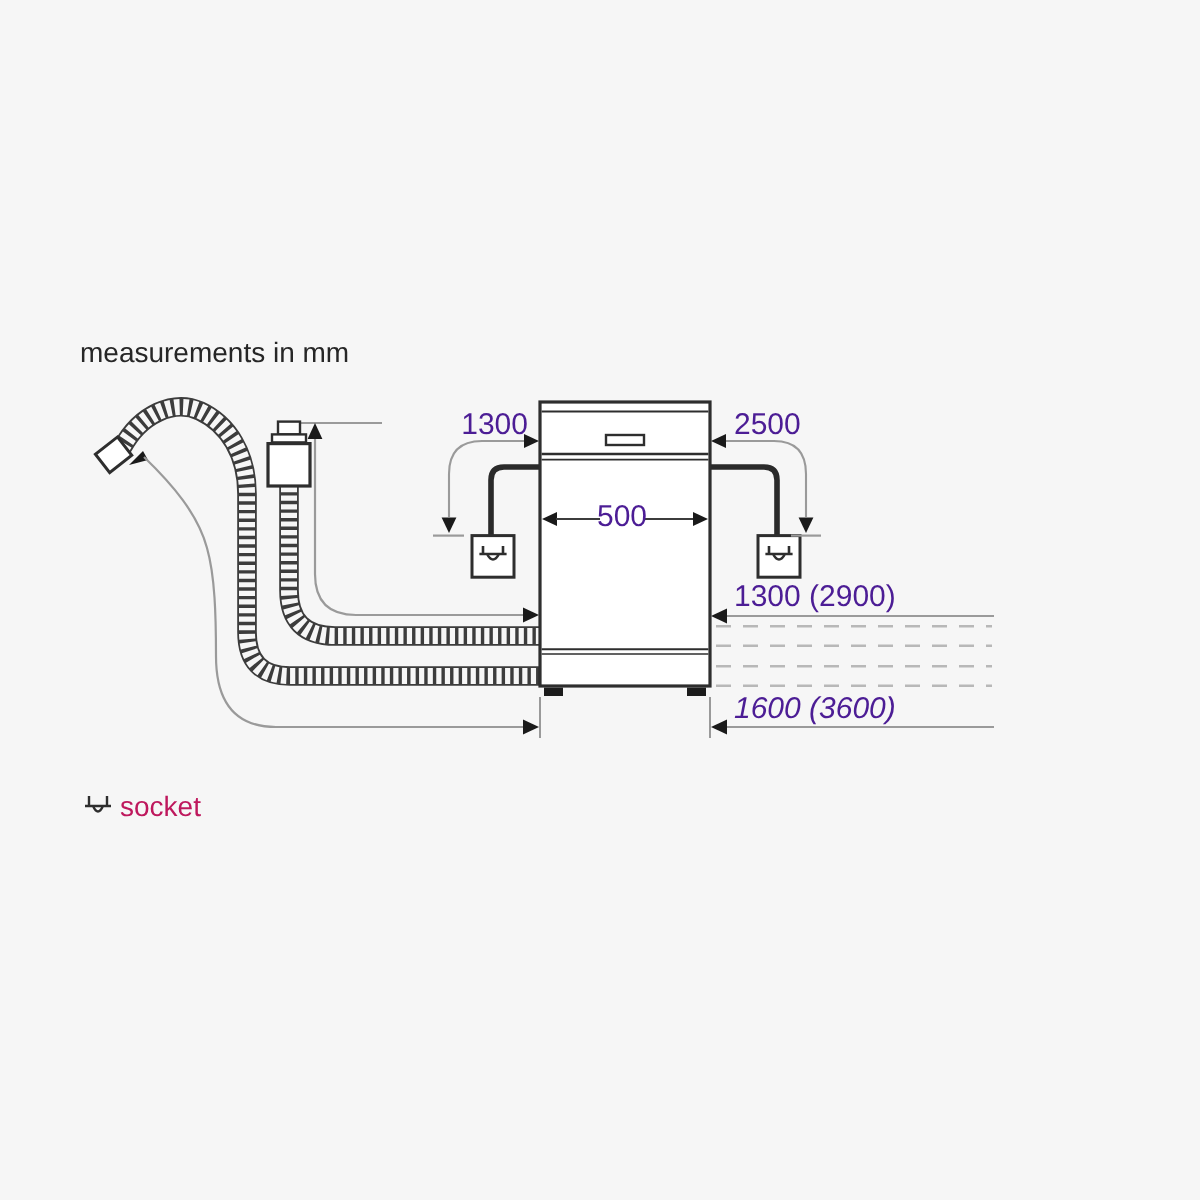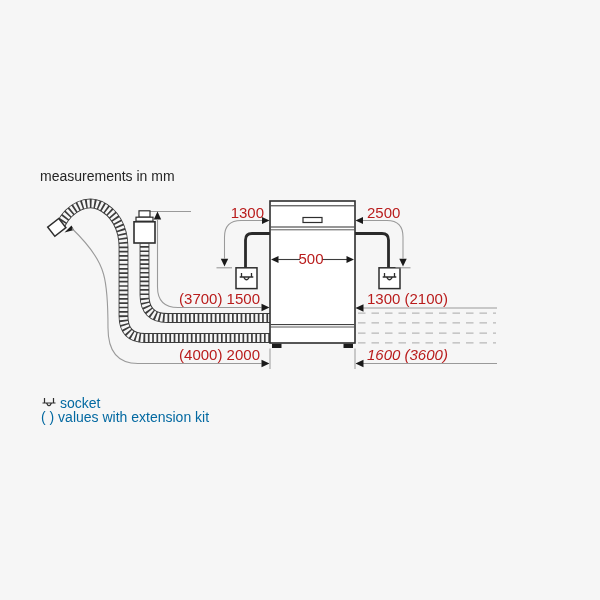--- a/index.html
+++ b/index.html
@@ -2,26 +2,26 @@
 <html><head>
 <meta charset="utf-8">
 <style>
   html,body{margin:0;padding:0;background:#f6f6f6;}
   .stage{
     position:relative;width:600px;height:494px;background:#f6f6f6;overflow:hidden;
     font-family:"Liberation Sans",sans-serif;color:#262626;
   }
   .stage svg{position:absolute;left:0;top:0;}
   .label{
-    position:absolute;font-size:15px;line-height:15px;white-space:nowrap;color:#b91c1c;
+    position:absolute;font-size:15px;line-height:15px;white-space:nowrap;color:#4c1d95;
   }
   .label.right{text-align:right;}
   .label.center{text-align:center;}
   .title{position:absolute;font-size:14px;line-height:16px;color:#262626;}
-  .legend-line{position:absolute;font-size:14px;line-height:15px;color:#0369a1;text-align:center;}
+  .legend-line{position:absolute;font-size:14px;line-height:15px;color:#be185d;text-align:center;}
 </style>
 </head>
 <body>
 
 <div class="stage">
 
   <svg width="600" height="600" viewBox="0 0 600 600">
 
     <g stroke="#b8b8b8" stroke-width="1.3" stroke-dasharray="7.5 6">
       <line x1="358" y1="313.1" x2="496" y2="313.1"></line>
@@ -118,24 +118,21 @@
       <line x1="322" y1="259.5" x2="347" y2="259.5" stroke="#3c3c3c" stroke-width="1.1"></line>
       <polygon points="354,259.5 346.5,256 346.5,263" fill="#1a1a1a"></polygon>
     </g>
   </svg>
 
   <div class="title" style="left:40px;top:168px;">measurements in mm</div>
 
   <div class="label right" style="left:194px;top:205px;width:70px;">1300</div>
   <div class="label" style="left:367px;top:205px;">2500</div>
   <div class="label center" style="left:283px;top:251px;width:56px;">500</div>
-  <div class="label right" style="left:126px;top:291px;width:134px;">(3700) 1500</div>
-  <div class="label" style="left:367px;top:291px;">1300 (2100)</div>
-  <div class="label right" style="left:126px;top:347px;width:134px;">(4000) 2000</div>
+  <div class="label" style="left:367px;top:291px;">1300 (2900)</div>
   <div class="label" style="left:367px;top:347px;font-style:italic;">1600 (3600)</div>
 
   <svg width="16" height="13" viewBox="0 0 16 13" style="left:41px;top:397px;position:absolute;">
     <path d="M 3.5,1 L 3.5,6 M 12.5,1 L 12.5,6 M 1.5,6 L 14.5,6 M 5.5,6 Q 8,11.5 10.5,6" fill="none" stroke="#2e2e2e" stroke-width="1.2"></path>
   </svg>
   <div class="legend-line" style="left:60px;top:396px;">socket</div>
-  <div class="legend-line" style="left:41px;top:410px;">( ) values with extension kit</div>
 
 </div>
 
 </body></html>

